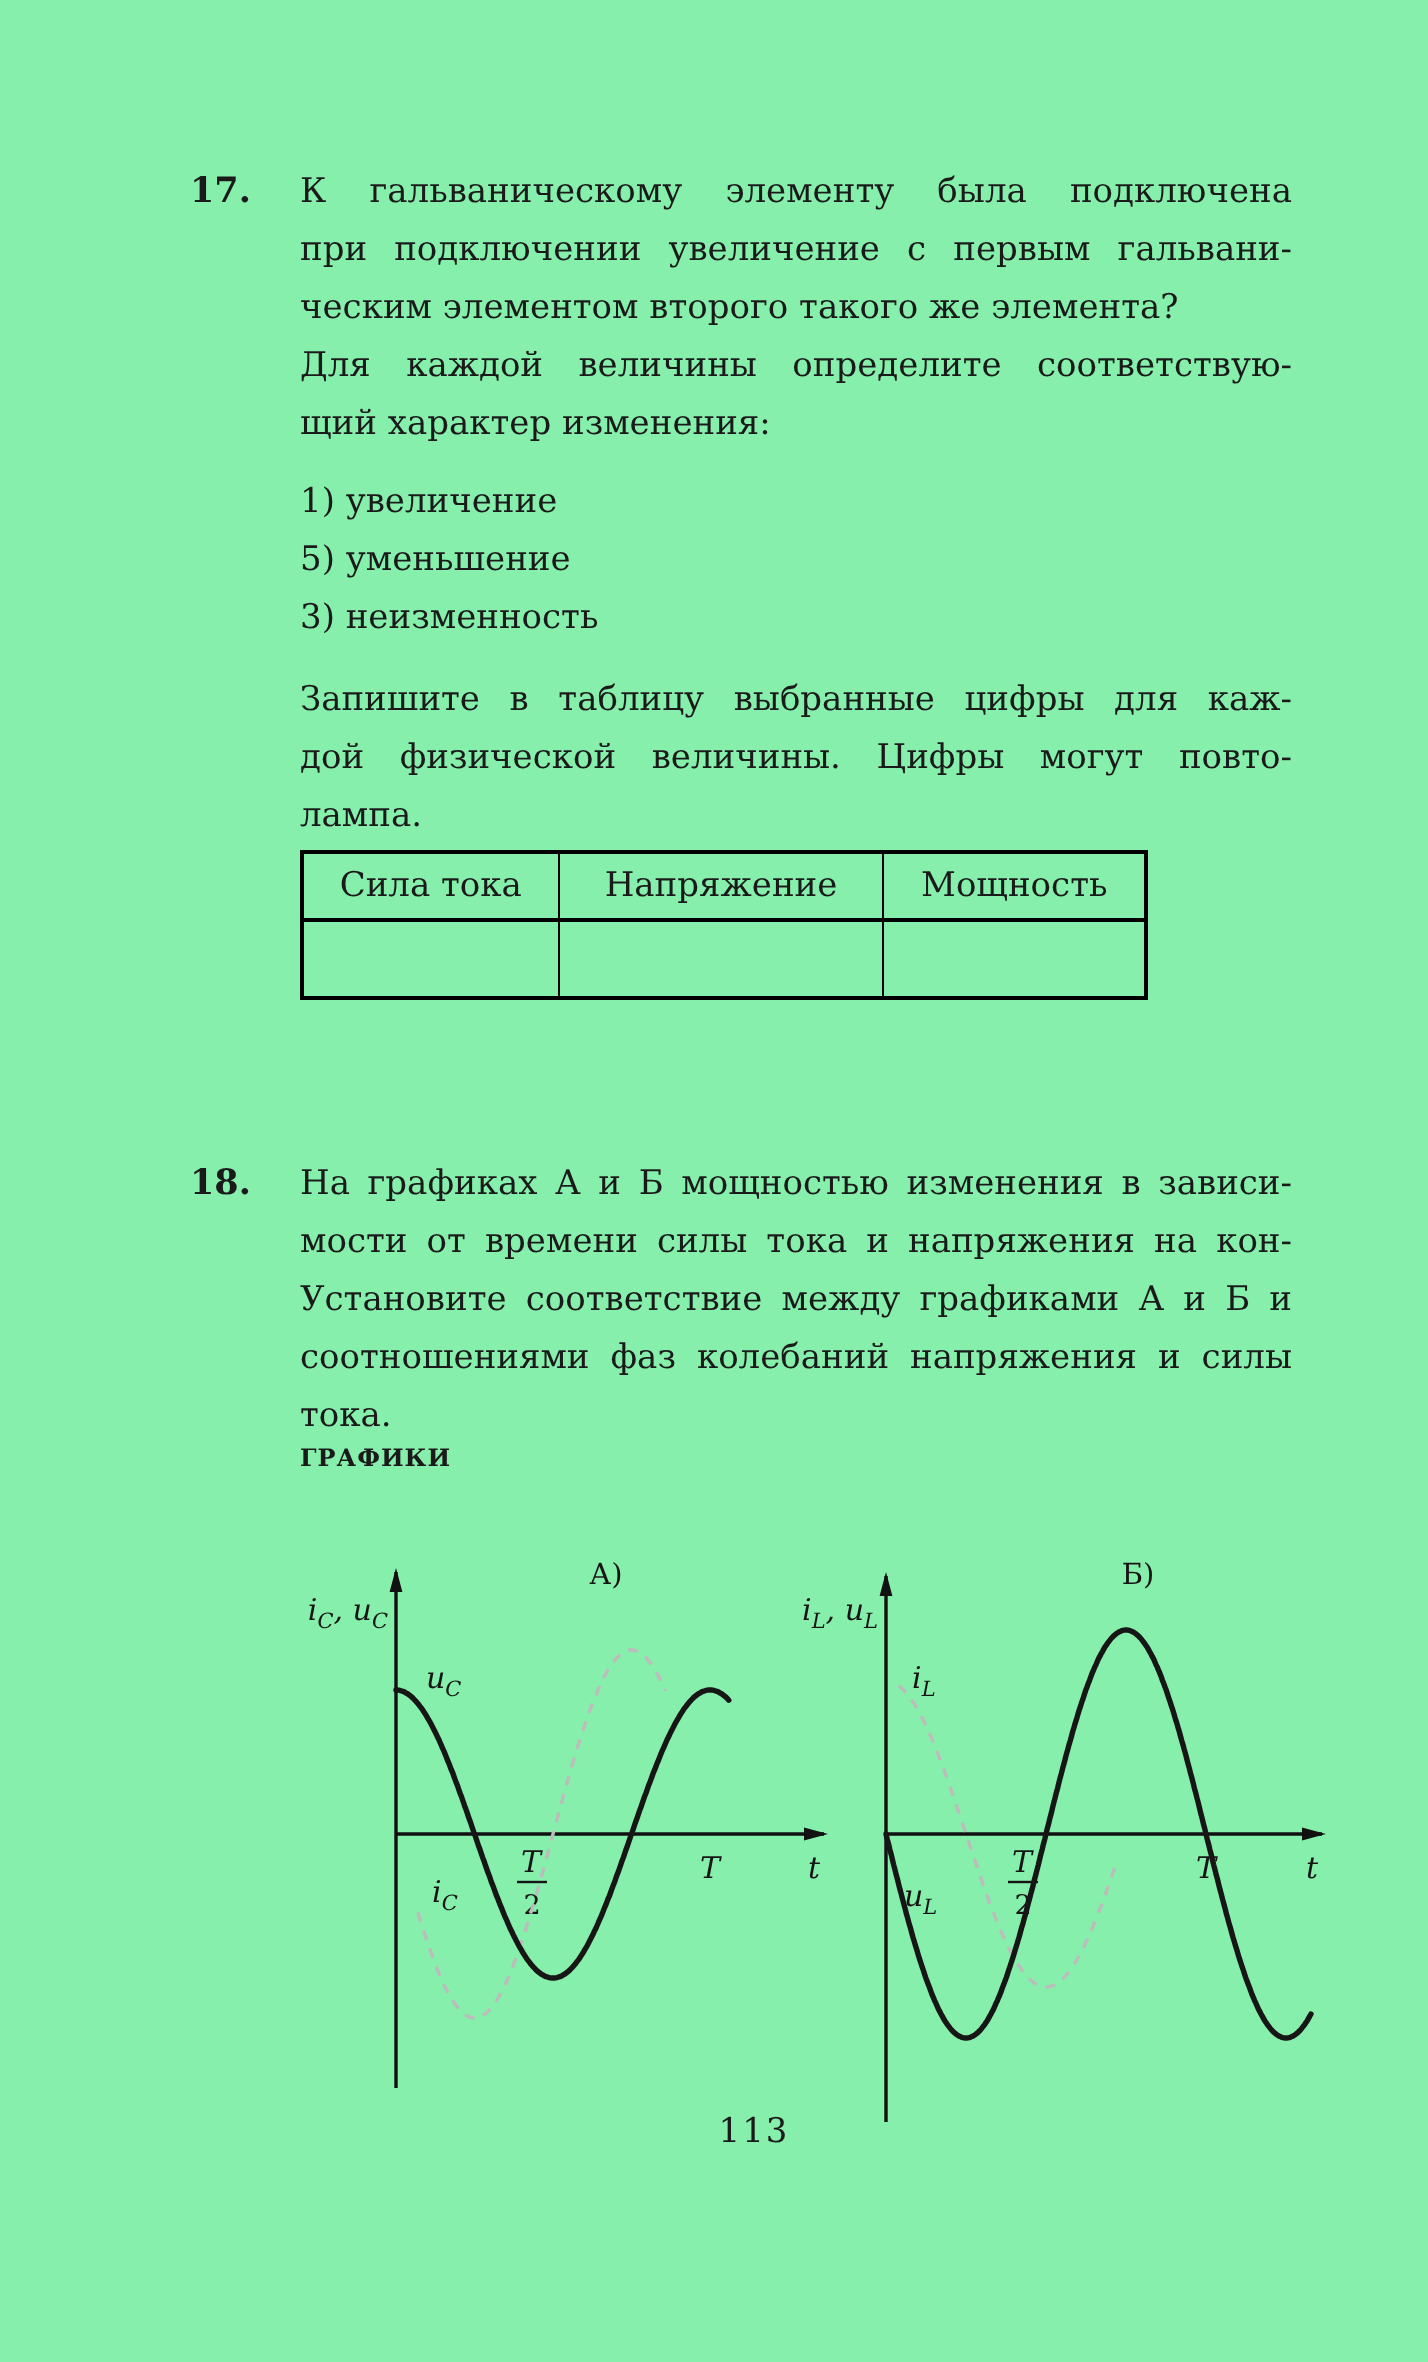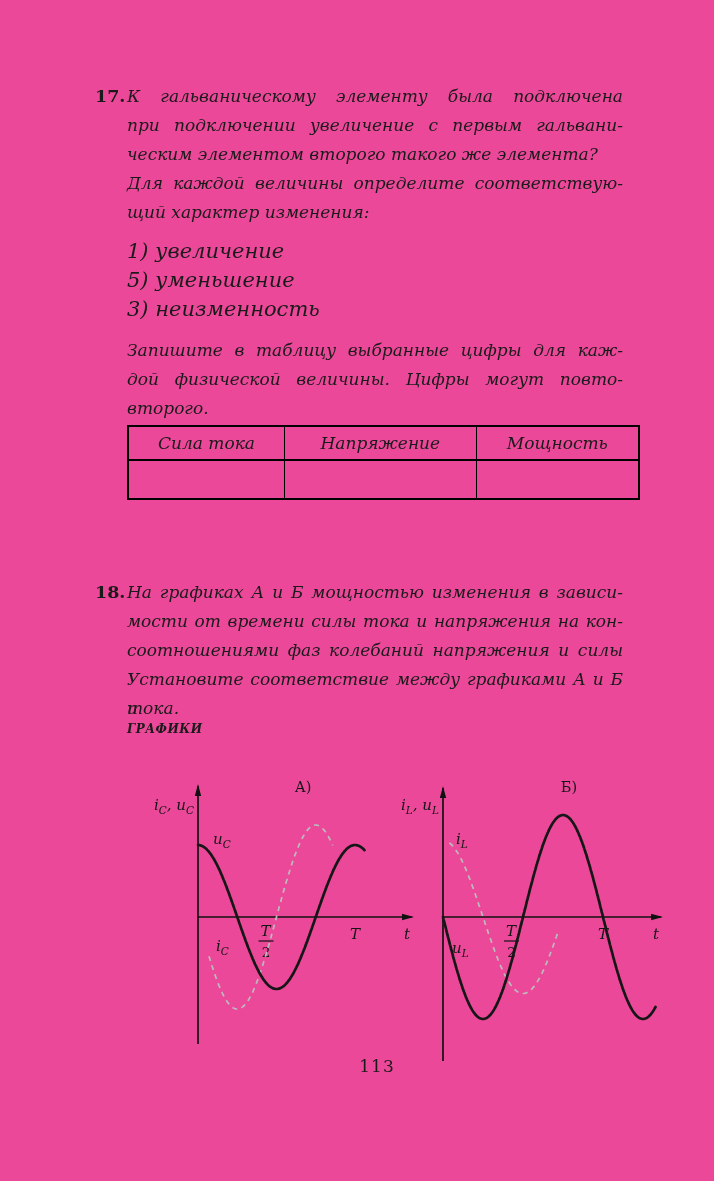--- a/index.html
+++ b/index.html
@@ -1,27 +1,27 @@
 <!DOCTYPE html>
 <html><head>
 <meta charset="utf-8">
 <style>
   html,body{margin:0;padding:0;background:#fff;}
-  .page{position:relative;width:714px;height:1181px;background:#ec4899;overflow:hidden;
+  .page{position:relative;width:714px;height:1181px;background:#86efac;overflow:hidden;
         font-family:"DejaVu Serif", serif;color:#1a1a1a;}
   .problem{position:absolute;left:95px;width:570px;}
   .prob-num{position:absolute;left:0;top:0;font-weight:bold;font-size:17.5px;line-height:29px;}
-  .prob-body{margin-left:32px;width:513px;font-style:italic;}
+  .prob-body{margin-left:55px;width:513px;}
   .para{width:496px;font-size:17px;}
   .line{line-height:29px;height:29px;white-space:nowrap;}
   .para .line{white-space:normal;}
   .para .line.just{text-align:justify;text-align-last:justify;}
-  .options{width:496px;font-size:21px;margin-top:10px;}
+  .options{width:496px;font-size:17px;margin-top:10px;}
   .para3{margin-top:12px;}
-  table.ans{border-collapse:collapse;margin-top:2px;width:513px;border:2px solid #000;}
+  table.ans{border-collapse:collapse;margin-top:2px;width:424px;border:2px solid #000;}
   table.ans th{border:1.5px solid #000;border-bottom:2.6px solid #000;height:32px;
                font-size:17px;font-weight:normal;text-align:center;padding:0;}
   table.ans td{border:1.5px solid #000;height:37px;padding:0;}
   .graphs-heading{font-weight:bold;font-size:12px;line-height:29px;margin-top:-8px;letter-spacing:0.5px;}
   #graphs{position:absolute;left:0;top:0;width:714px;height:1181px;pointer-events:none;}
   #graphs svg{position:absolute;}
   .page-number{position:absolute;top:1056px;left:20px;width:714px;text-align:center;
                font-size:17px;letter-spacing:1px;}
 </style>
 </head>
@@ -42,21 +42,21 @@
           <div class="line">щий характер изменения:</div>
         </div>
       <div class="options">
           <div class="line">1) увеличение</div>
           <div class="line">5) уменьшение</div>
           <div class="line">3) неизменность</div>
         </div>
       <div class="para para3">
           <div class="line just">Запишите в таблицу выбранные цифры для каж-</div>
           <div class="line just">дой физической величины. Цифры могут повто-</div>
-          <div class="line">второго.</div>
+          <div class="line">лампа.</div>
         </div>
       <table class="ans">
         <thead>
           <tr>
             <th>Сила тока</th>
             <th>Напряжение</th>
             <th>Мощность</th>
           </tr>
         </thead>
         <tbody>
@@ -69,22 +69,22 @@
       </table>
     </div>
   </div>
 
   <div class="problem" id="prob18" style="top:578px;">
     <div class="prob-num">18.</div>
     <div class="prob-body">
       <div class="para">
           <div class="line just">На графиках А и Б мощностью изменения в зависи-</div>
           <div class="line just">мости от времени силы тока и напряжения на кон-</div>
+          <div class="line just">Установите соответствие между графиками А и Б и</div>
           <div class="line just">соотношениями фаз колебаний напряжения и силы</div>
-          <div class="line just">Установите соответствие между графиками А и Б и</div>
           <div class="line">тока.</div>
         </div>
       <div class="graphs-heading">ГРАФИКИ</div>
     </div>
   </div>
 
   <div id="graphs">
       <svg width="286" height="300" font-family="&quot;DejaVu Serif&quot;, serif" style="left: 140px; top: 776px;">
         <line x1="58" y1="10" x2="58" y2="268" stroke="#111" stroke-width="1.7"></line>
         <line x1="58" y1="141" x2="272" y2="141" stroke="#111" stroke-width="1.7"></line>

